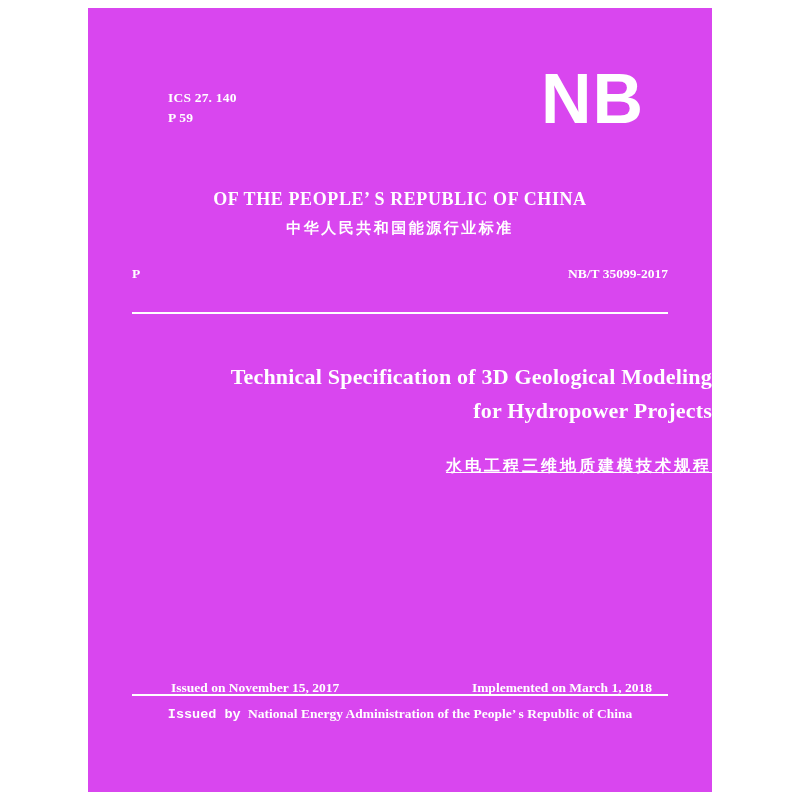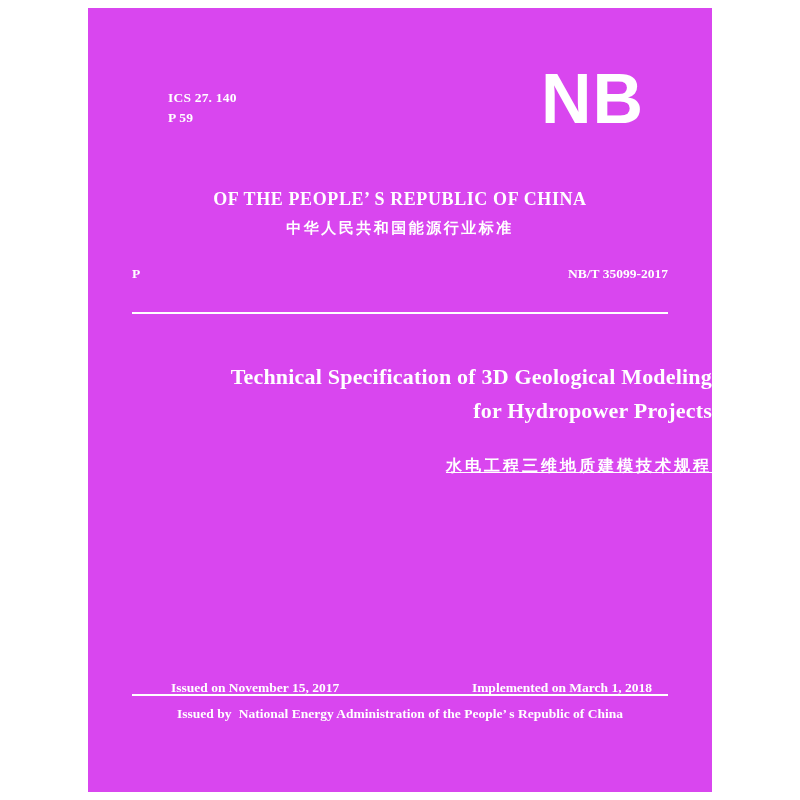--- a/index.html
+++ b/index.html
@@ -147,21 +147,21 @@
   
   .issuer-row {
     position: absolute;
     left: 0;
     right: 0;
     top: 698px;
     text-align: center;
     font-size: 13.5px;
     font-weight: bold;
   }
-  .issuer-by { margin-right: 4px; }
+  .issuer-by { margin-right: 4px; font-family: Liberation Mono, monospace; }
 </style>
 </head>
 <body>
 
 <div id="page">
   <div id="cover">
 
     <div class="header">
       <div class="ics-block">
         <div>ICS 27. 140</div>

